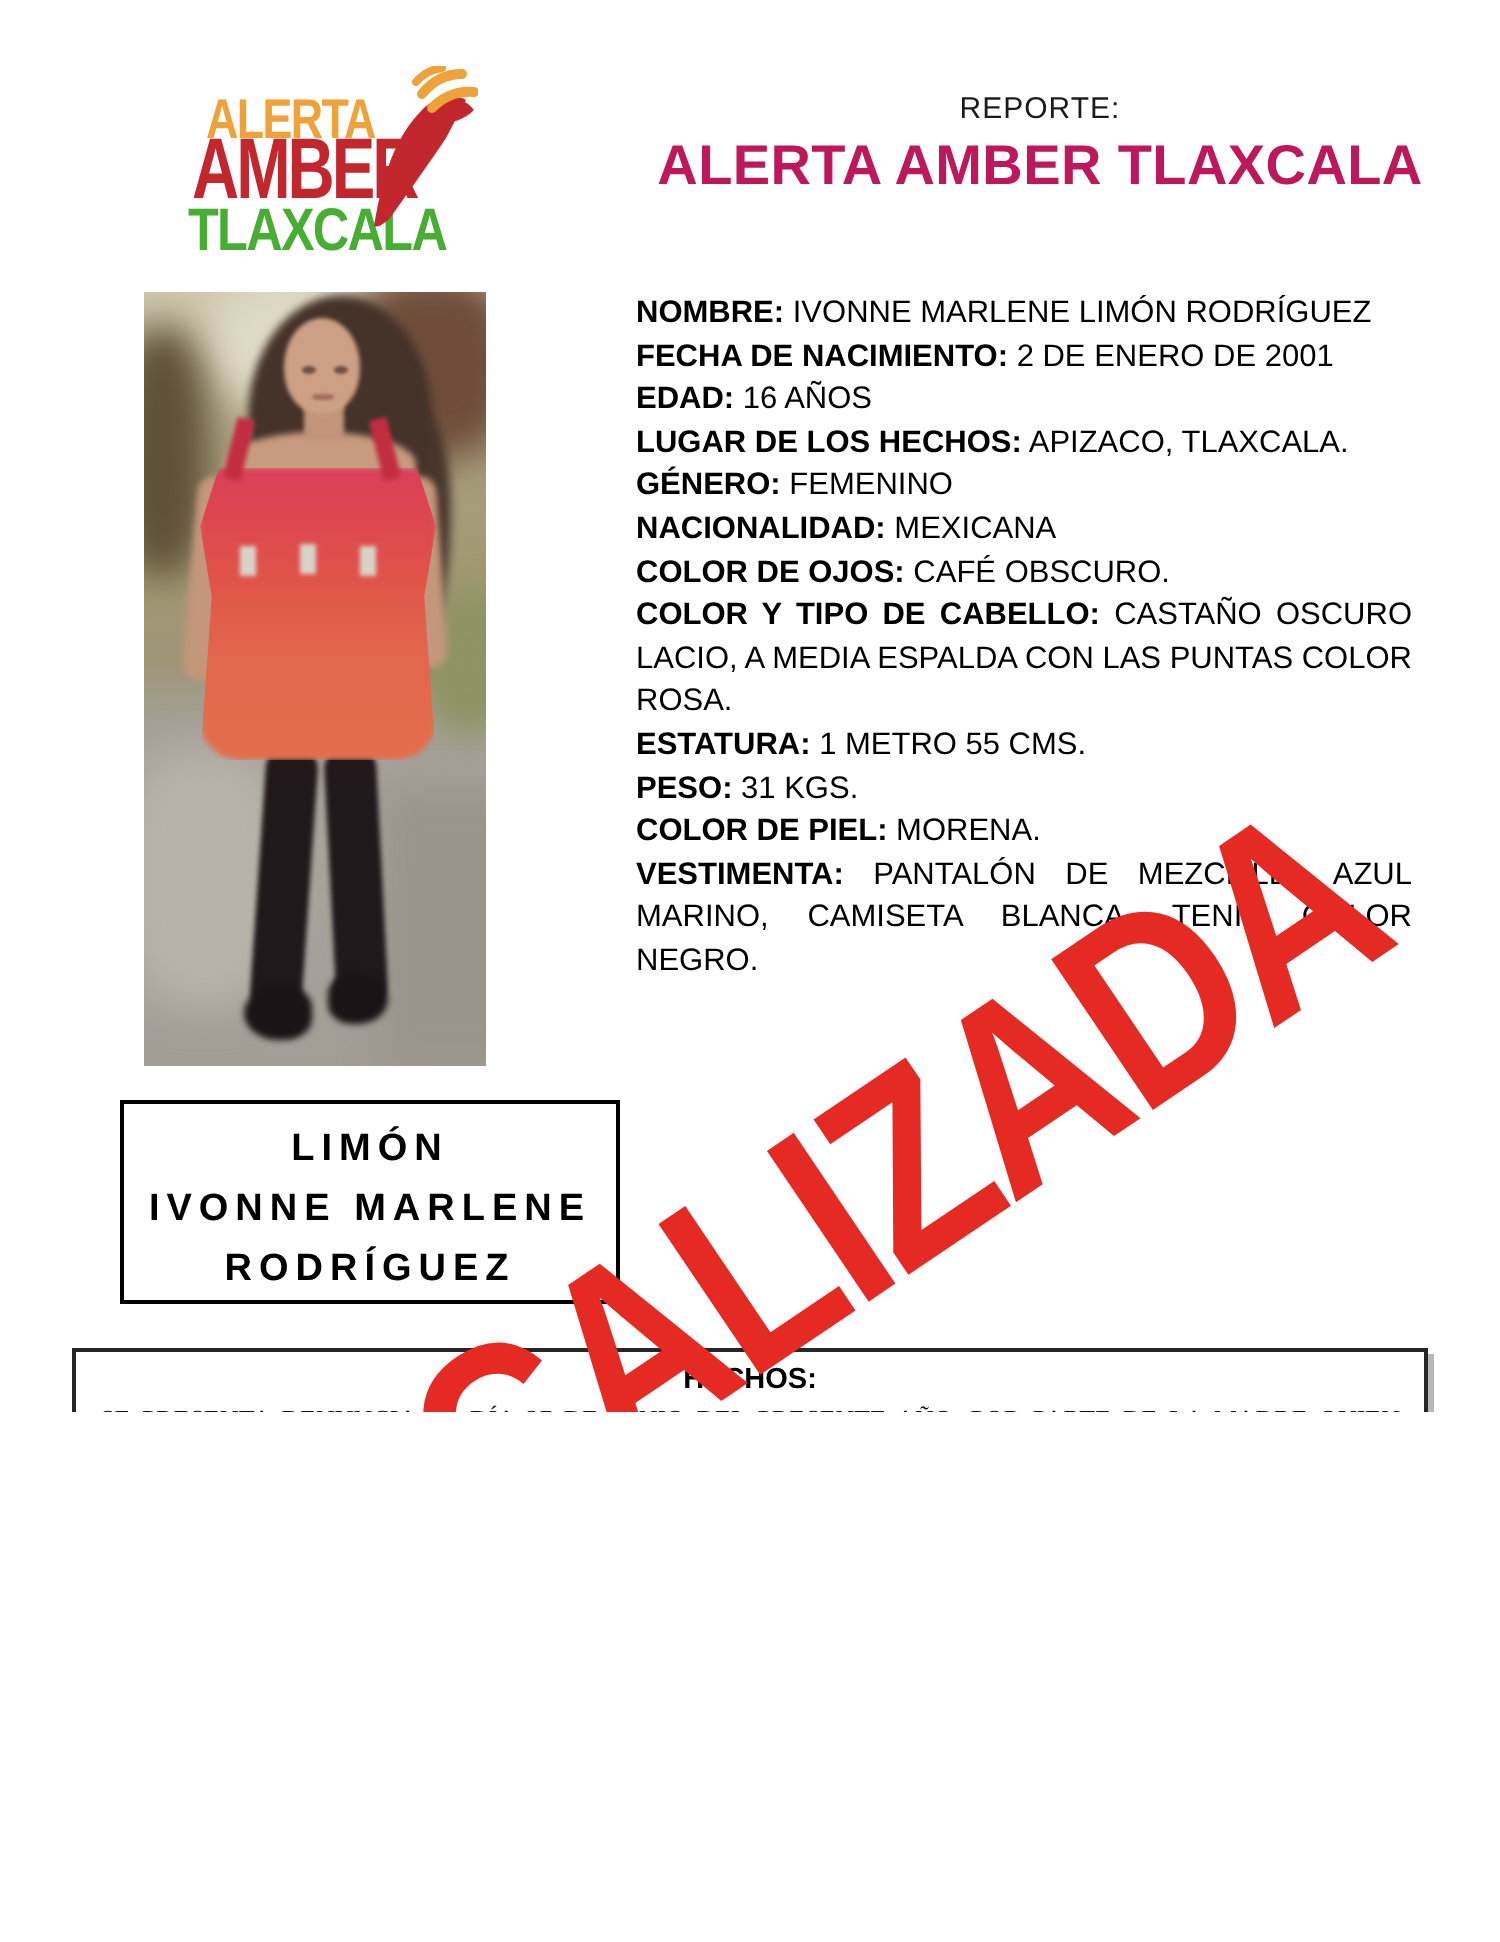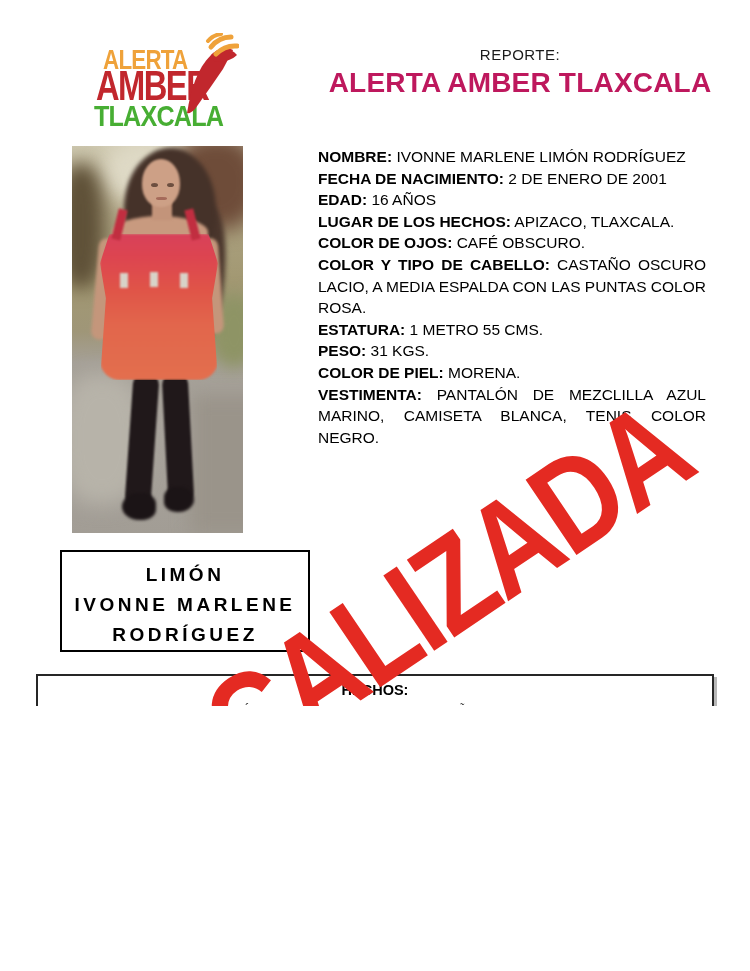--- a/index.html
+++ b/index.html
@@ -130,20 +130,22 @@
     <div class="ph-belt1"></div>
     <div class="ph-belt2"></div>
     <div class="ph-belt3"></div>
   </div>
 
   <div class="details">
     <p><b>NOMBRE:</b> <span>IVONNE MARLENE LIMÓN RODRÍGUEZ</span></p>
     <p><b>FECHA DE NACIMIENTO:</b> <span>2 DE ENERO DE 2001</span></p>
     <p><b>EDAD:</b> <span>16 AÑOS</span></p>
     <p><b>LUGAR DE LOS HECHOS:</b> <span>APIZACO, TLAXCALA.</span></p>
+    <p><b>GÉNERO:</b> <span>FEMENINO</span></p>
+    <p><b>NACIONALIDAD:</b> <span>MEXICANA</span></p>
     <p><b>COLOR DE OJOS:</b> <span>CAFÉ OBSCURO.</span></p>
     <p><b>COLOR Y TIPO DE CABELLO:</b> <span>CASTAÑO OSCURO LACIO, A MEDIA ESPALDA CON LAS PUNTAS COLOR ROSA.</span></p>
     <p><b>ESTATURA:</b> <span>1 METRO 55 CMS.</span></p>
     <p><b>PESO:</b> <span>31 KGS.</span></p>
     <p><b>COLOR DE PIEL:</b> <span>MORENA.</span></p>
     <p><b>VESTIMENTA:</b> <span>PANTALÓN DE MEZCLILLA AZUL MARINO, CAMISETA BLANCA, TENIS COLOR NEGRO.</span></p>
   </div>
 
   <div class="name-box">
     <div>LIMÓN</div>

